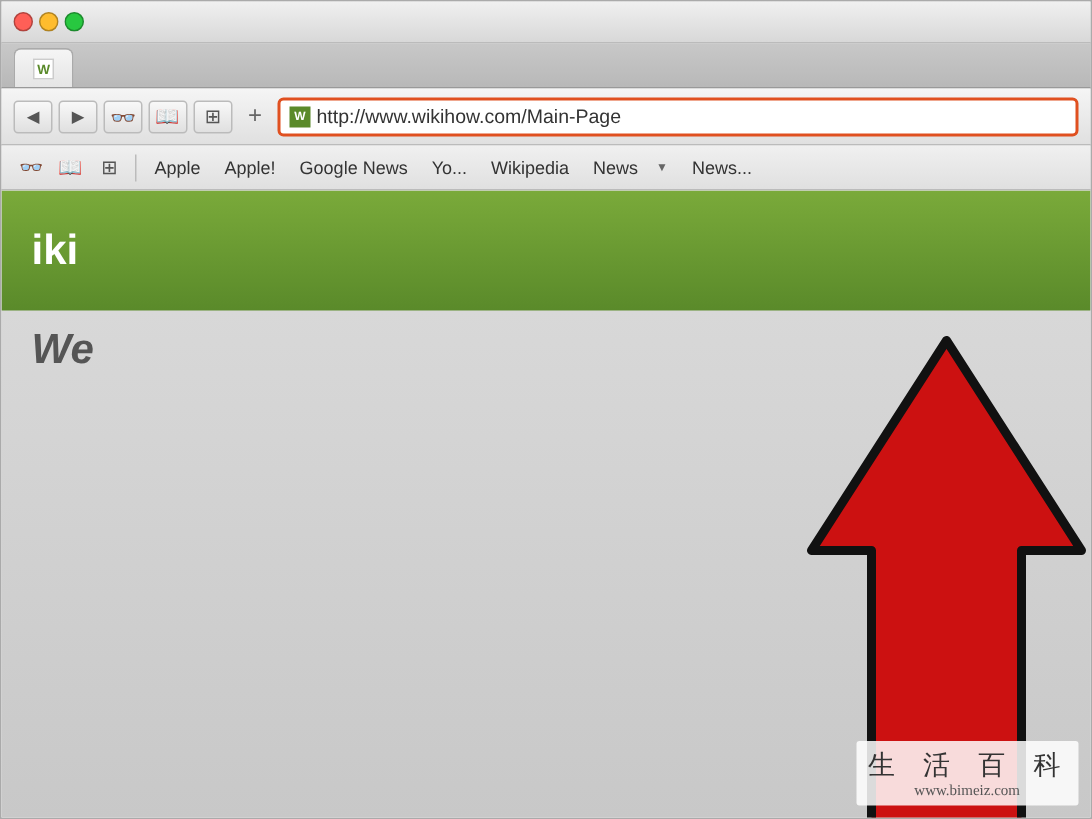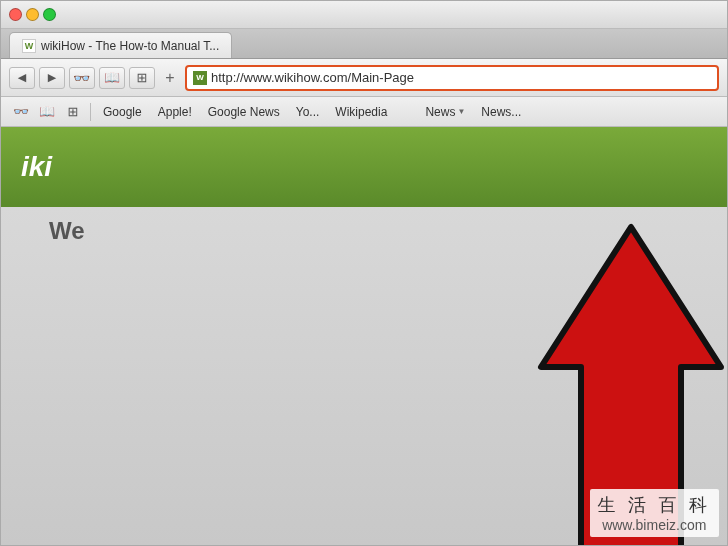--- a/index.html
+++ b/index.html
@@ -200,22 +200,21 @@
       font-size: 12px;
       color: #333;
       cursor: pointer;
       border-radius: 3px;
       white-space: nowrap;
     }
 
     .bm-dropdown {
       display: flex;
       align-items: center;
-      gap: 2px;
-      margin-left: 22px;
+      gap: 12px;
     }
 
     .dropdown-arrow {
       font-size: 8px;
       color: #666;
     }
 
     
     .content-area {
       flex: 1;
@@ -240,38 +239,37 @@
       position: relative;
       display: flex;
       align-items: center;
       padding: 0 20px;
     }
 
     .wikihow-logo-text {
       font-size: 28px;
       font-weight: bold;
       color: #fff;
-      font-style: italic;
     }
 
     
     .wikihow-content {
       width: 100%;
       height: calc(100% - 80px);
       background: linear-gradient(to bottom, #d8d8d8, #c8c8c8);
       display: flex;
       align-items: flex-start;
       padding: 10px 20px;
     }
 
     .welcome-text {
-      font-size: 24px;
+      font-size: 28px;
       font-weight: bold;
       color: #555;
-      margin-left: 28px;
+      font-style: italic;
     }
 
     
     .annotation-overlay {
       position: absolute;
       top: 0;
       left: 0;
       width: 100%;
       height: 100%;
       pointer-events: none;
@@ -286,49 +284,48 @@
       padding: 4px 8px;
       border-radius: 2px;
       display: flex;
       flex-direction: column;
       align-items: center;
     }
 
     .watermark-chinese {
       font-size: 18px;
       color: #333;
+      font-family: Liberation Mono, monospace;
+      letter-spacing: 4px;
+    }
+
+    .watermark-url {
+      font-size: 10px;
+      color: #555;
       font-family: Liberation Serif, serif;
-      letter-spacing: 4px;
-    }
-
-    .watermark-url {
-      font-size: 14px;
-      color: #555;
-      font-family: Liberation Sans, sans-serif;
     }
   </style>
 </head>
 <body>
 
 <div class="browser-window">
 
   <div class="title-bar">
     <div class="window-controls">
       <div class="window-btn close"></div>
       <div class="window-btn minimize"></div>
       <div class="window-btn maximize"></div>
     </div>
   </div>
 
   <div class="tab-bar">
     <div class="browser-tab">
       <div class="tab-favicon">
         <span style="color:#5a8a2a;font-weight:bold;font-size:9px;">W</span>
       </div>
-      <span>wikiHow - The How-to Manual T...</span>
     </div>
   </div>
 
   <div class="nav-bar">
     <div class="nav-btn">
       <span>◀</span>
     </div>
     <div class="nav-btn">
       <span>▶</span>
     </div>
@@ -355,21 +352,21 @@
     </div>
   </div>
 
   <div class="bookmarks-bar">
     <div class="bm-icon">👓</div>
     <div class="bm-icon">📖</div>
     <div class="bm-icon">⊞</div>
     <div class="bm-separator"></div>
 
     <div class="bm-item">
-      <span>Google</span>
+      <span>Apple</span>
     </div>
     <div class="bm-item">
       <span>Apple!</span>
     </div>
     <div class="bm-item">
       <span>Google News</span>
     </div>
     <div class="bm-item">
       <span>Yo...</span>
     </div>

